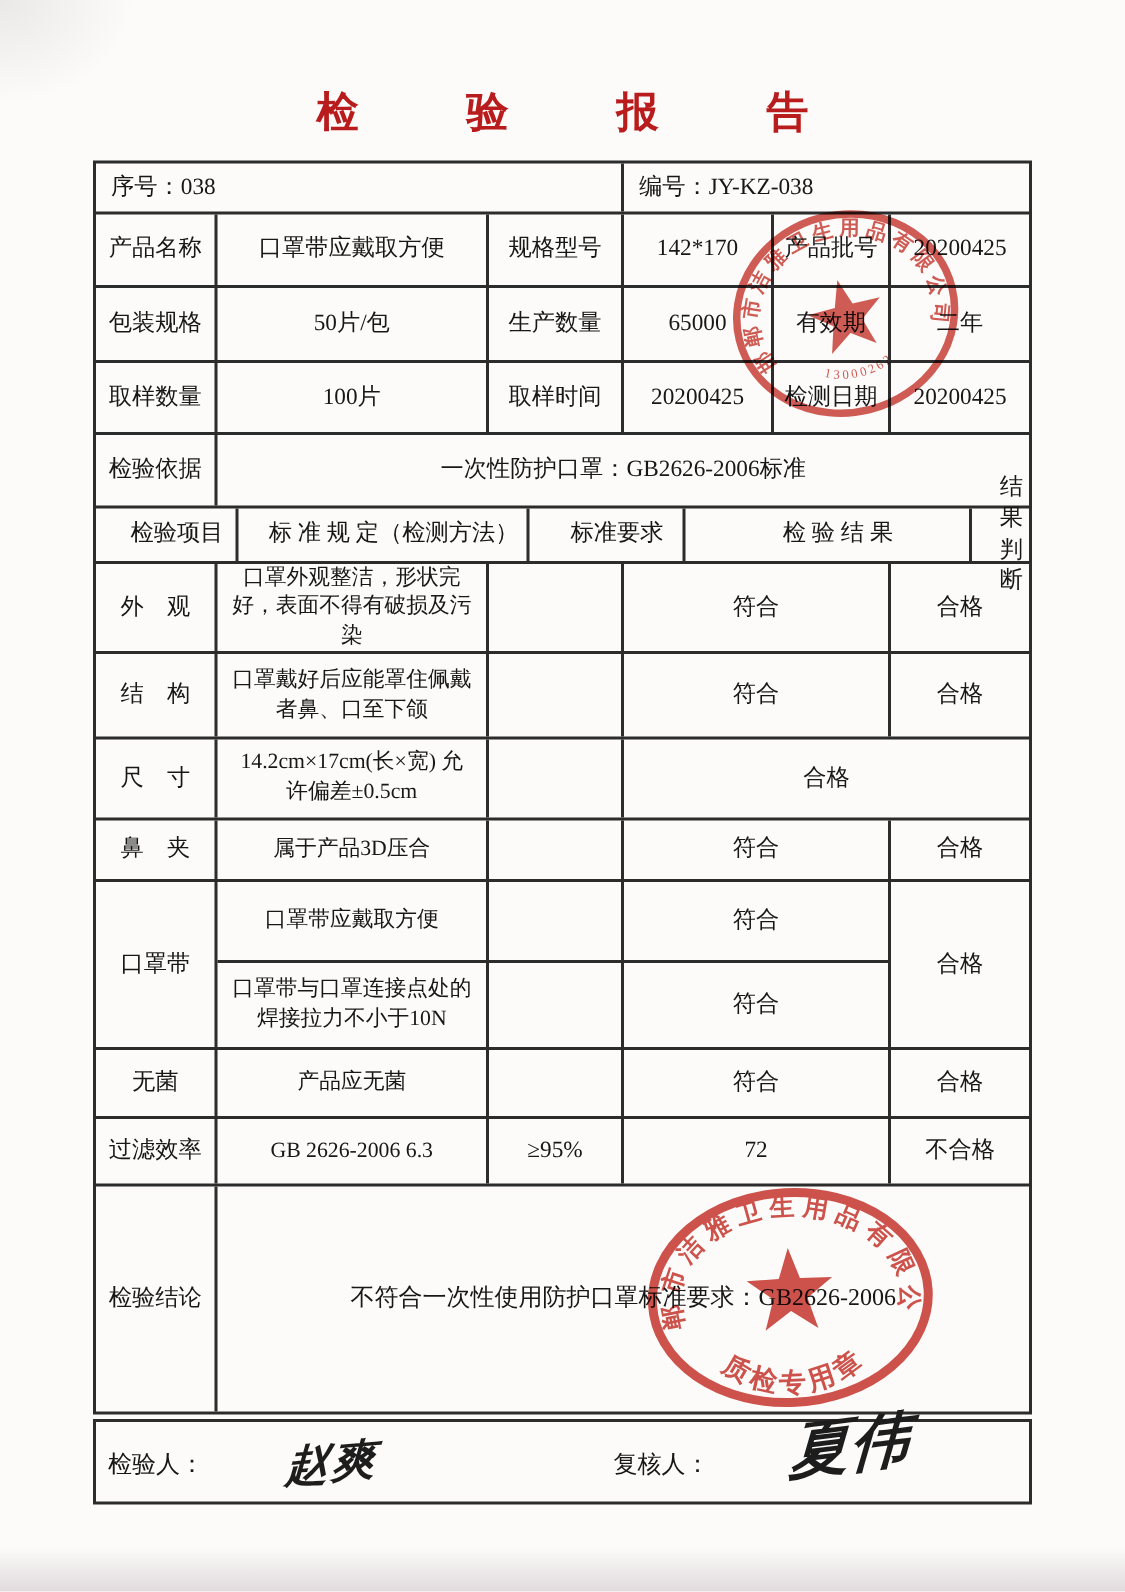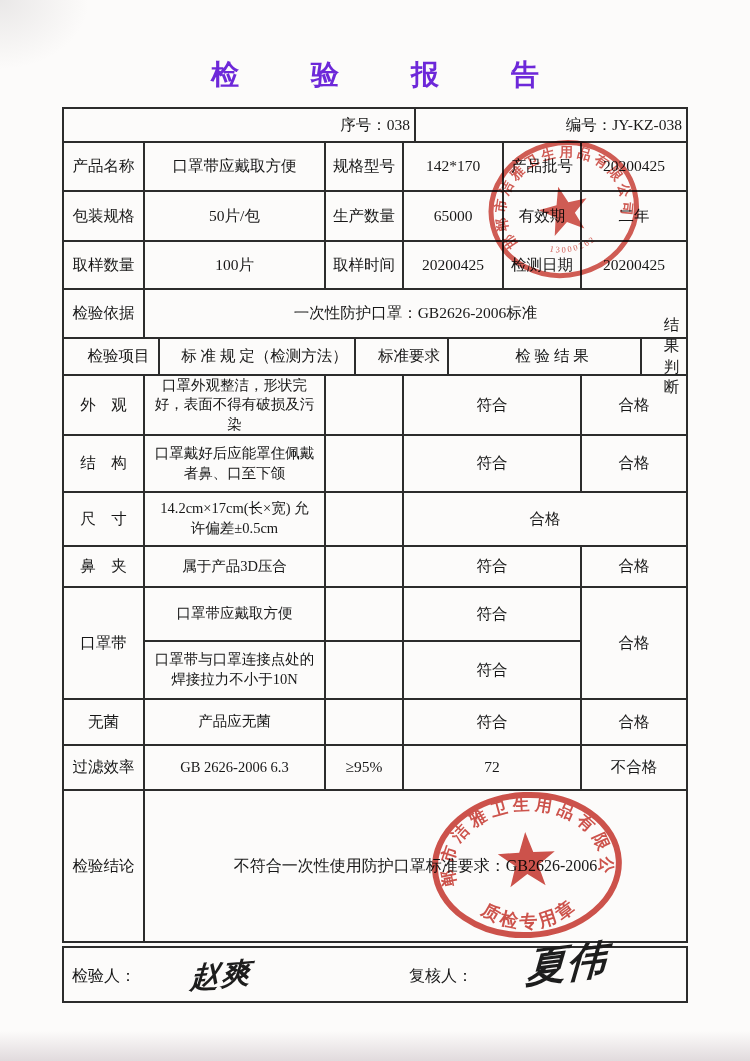--- a/index.html
+++ b/index.html
@@ -4,33 +4,33 @@
 <style>
   html,body{margin:0;padding:0;}
   body{width:750px;height:1061px;background:#e9e6e4;}
   .page{position:relative;width:750px;height:1061px;background:#fcfbfa;overflow:hidden;
         font-family:"Liberation Serif","DejaVu Serif",serif;color:#171717;}
   .page::before{content:"";position:absolute;left:0;top:0;width:90px;height:70px;
         background:radial-gradient(ellipse at 0 0, rgba(150,145,148,.18), rgba(150,145,148,0) 70%);pointer-events:none;}
   .page::after{content:"";position:absolute;left:0;bottom:0;width:100%;height:30px;
         background:linear-gradient(to bottom, rgba(205,193,198,0), rgba(198,186,192,.5));pointer-events:none;}
   .title{position:absolute;top:56px;left:0;width:100%;text-align:center;
-        font-size:28px;font-weight:700;letter-spacing:22px;text-indent:22px;color:#6d28d9;}
+        font-size:28px;font-weight:700;letter-spacing:22px;text-indent:22px;color:#b91c1c;}
   
   .tbl{position:absolute;left:62px;top:107px;width:626px;height:836px;
         border:2px solid #2c2c2c;box-sizing:border-box;display:flex;flex-direction:column;}
   .row{display:flex;border-bottom:2px solid #2c2c2c;box-sizing:border-box;flex:0 0 auto;}
   .row.norule{border-bottom:none;}
   .cell{border-right:2px solid #2c2c2c;box-sizing:border-box;display:flex;
         align-items:center;justify-content:center;text-align:center;
         font-size:15.5px;line-height:1.35;padding:2px 4px;white-space:pre-wrap;}
   .cell.end{border-right:none;}
-  .cell.lt{justify-content:flex-end;text-align:left;padding-left:0;}
+  .cell.lt{justify-content:flex-start;text-align:left;padding-left:10px;}
   .std{font-size:14.5px;padding:3px 9px;}
-  .w1{width:81px;} .w2{width:181px;} .w3{width:78px;} .w4{width:100px;}
+  .w1{width:81px;} .w2{width:181px;} .w3{width:90px;} .w4{width:100px;}
   .w5{width:78px;}  .wR{flex:1;} .w4b{width:178px;}
   .hdr{font-weight:400;margin-left:15px;}
   .stack{flex:1;display:flex;flex-direction:column;}
   .subrow{display:flex;flex:0 0 auto;}
   .subrow.rule{border-bottom:2px solid #2c2c2c;box-sizing:border-box;}
   
   .sigbox{position:absolute;left:62px;top:946px;width:626px;height:57px;
         border:2px solid #2c2c2c;box-sizing:border-box;}
   .siglabel{position:absolute;top:18px;font-size:16px;}
   .sig{position:absolute;font-style:italic;font-weight:700;color:#1d1d1d;}

